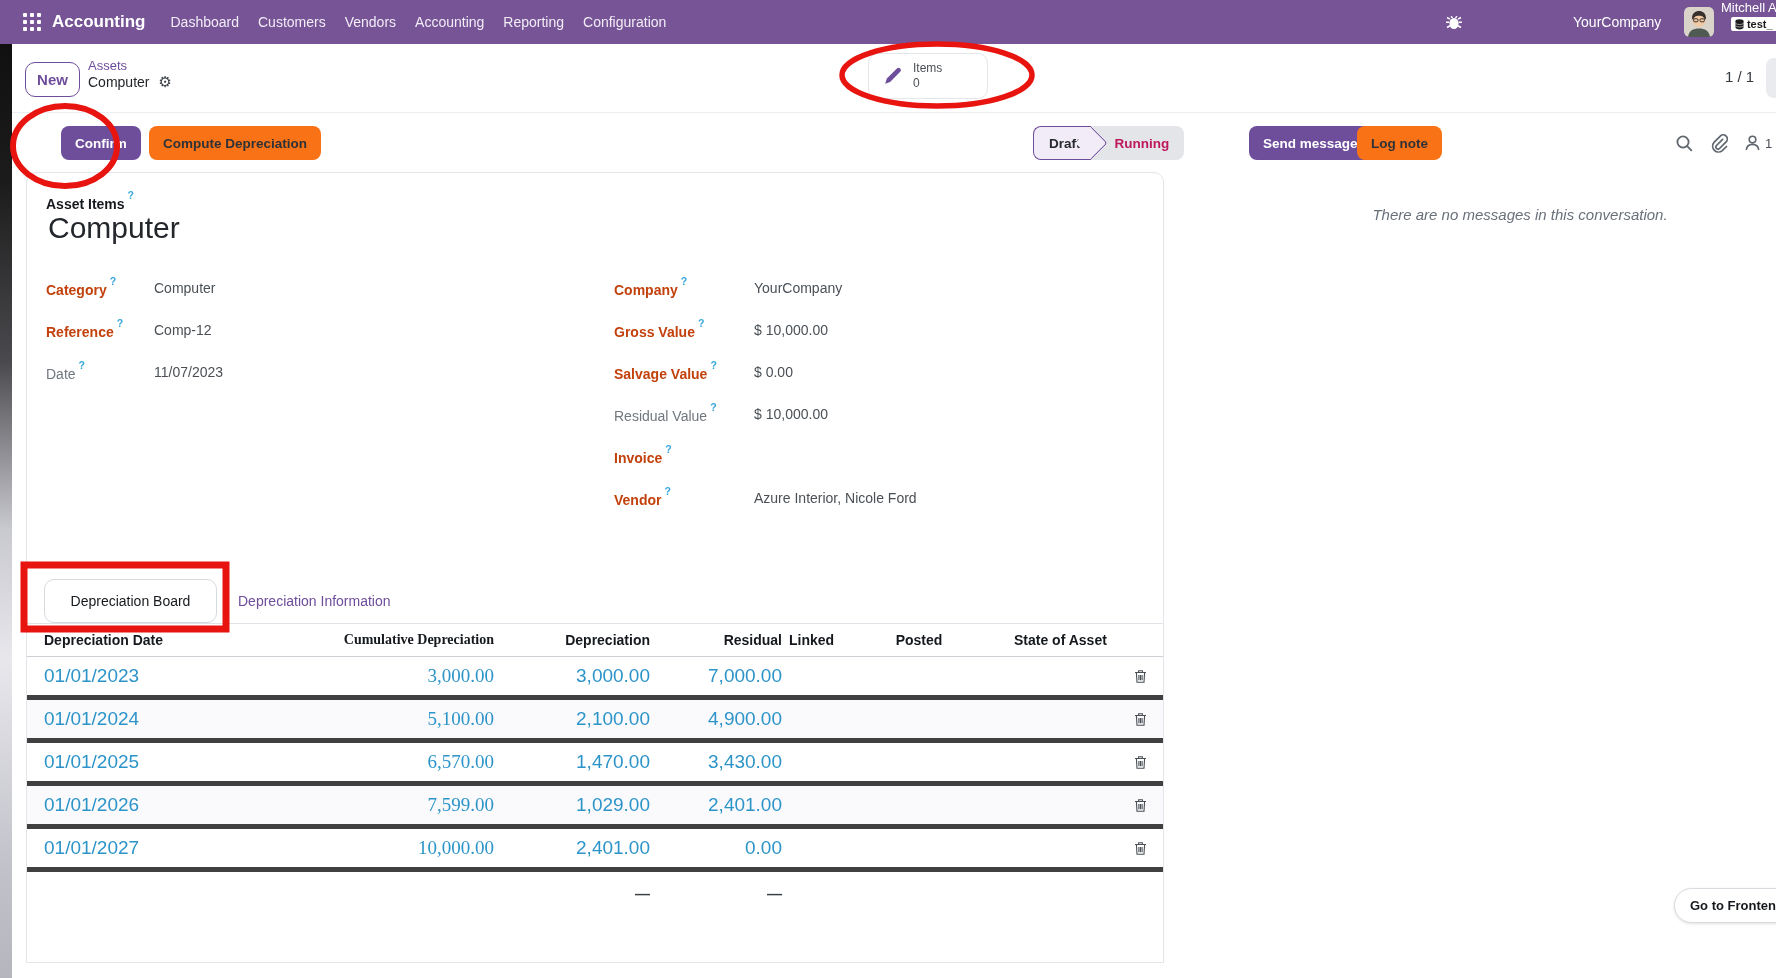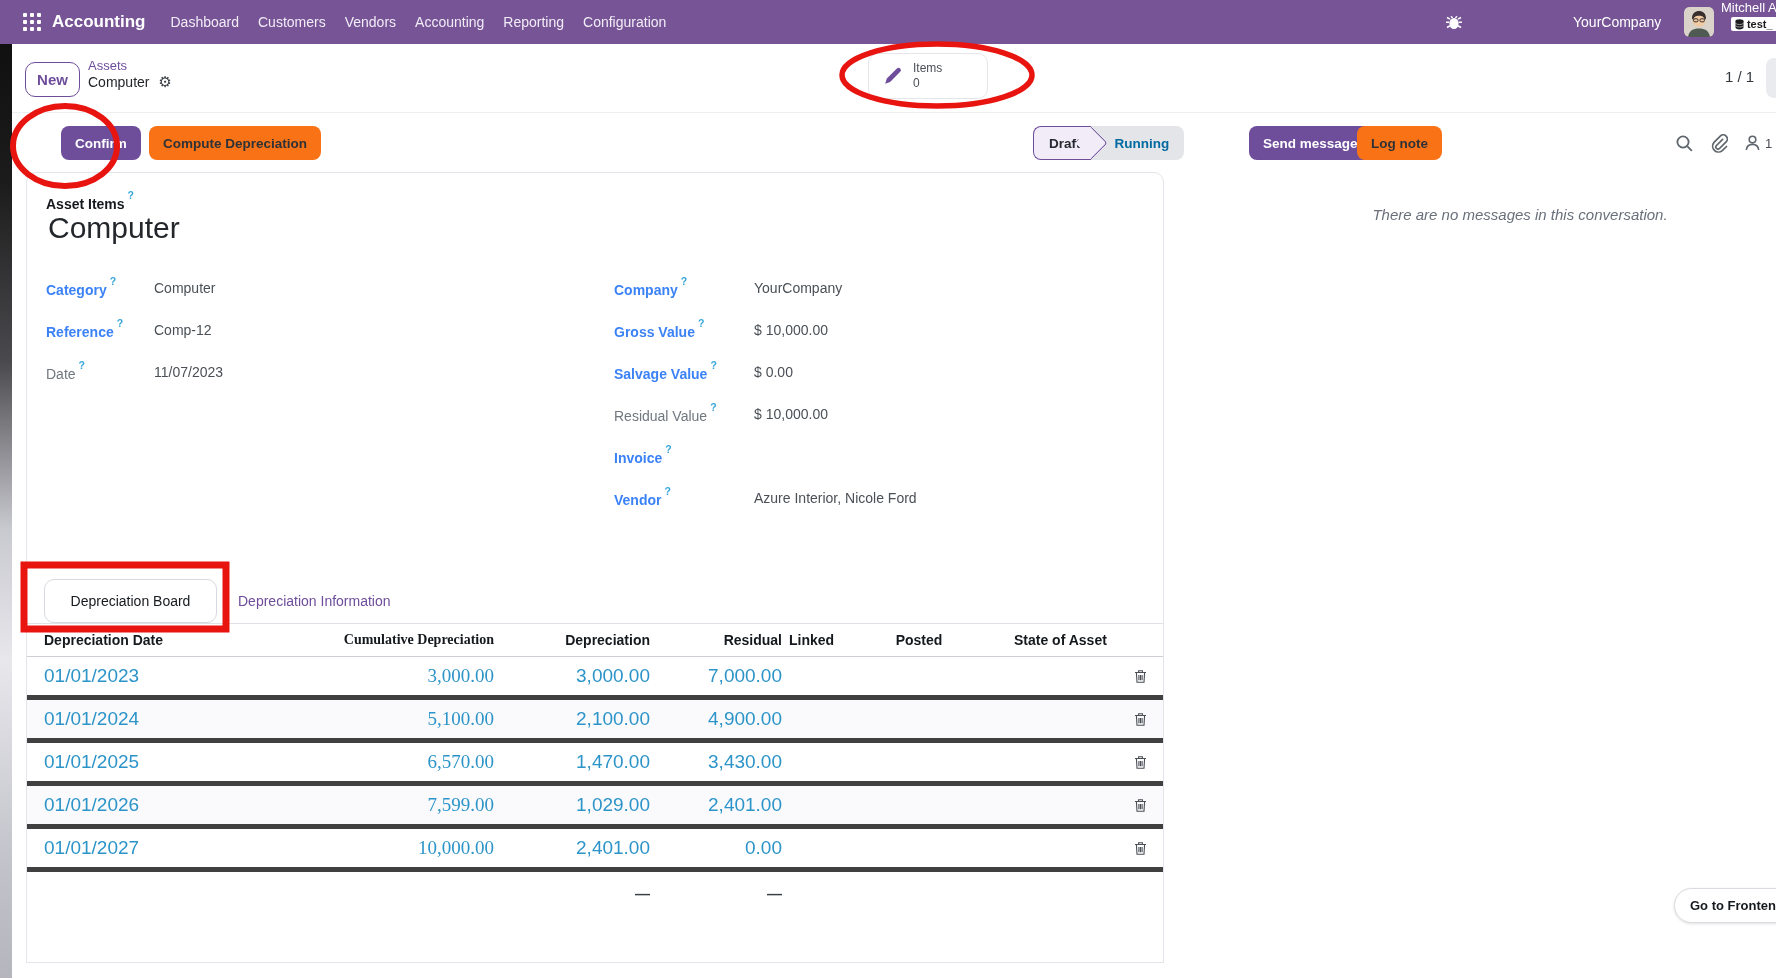--- a/index.html
+++ b/index.html
@@ -56,39 +56,39 @@
   .btn-primary { background:var(--accent,#6e4d9b); color:#fff; }
   .btn-secondary { background:#f97316; color:#2e3237; }
   .statusbar { position:absolute; left:985px; top:13px; height:34px; display:flex; }
   .state-draft { position:relative; background:#f2ecf9; border:1px solid var(--accent,#6e4d9b);
                  border-right:none; border-radius:8px 0 0 8px; color:#26292d; font-weight:700;
                  font-size:13.5px; display:flex; align-items:center; padding:0 10px 0 15px; z-index:2; }
   .draft-arrow { position:absolute; right:-12px; top:50%; width:23px; height:23px;
                  transform:translateY(-50%) rotate(45deg); background:#f2ecf9;
                  border-top:1px solid var(--accent,#6e4d9b); border-right:1px solid var(--accent,#6e4d9b);
                  border-radius:0 4px 0 0; }
-  .state-running { background:#e3e5e9; color:#0369a1; font-weight:600; font-size:13.5px;
+  .state-running { background:#e3e5e9; color:#be185d; font-weight:600; font-size:13.5px;
                    display:flex; align-items:center; padding:0 15px 0 24px; border-radius:0 8px 8px 0; }
   .chatter-icons { position:absolute; left:1627px; top:13px; height:34px; display:flex;
                    align-items:center; gap:16px; color:#5f666d; }
   .person-group, .follow-group { display:flex; align-items:center; gap:4px; }
   .follow-count { font-size:13px; color:#4a4f55; }
   .follow-label { color:#23a244; font-size:14px; font-weight:700; }
 
   
   .sheet { position:absolute; left:26px; top:172px; width:1138px; height:791px; background:#fff;
            border:1px solid #e3e5ea; border-radius:10px 10px 0 0; }
   .asset-label { position:absolute; left:19px; top:20px; font-size:14px; font-weight:700; color:#15191d; }
   sup.hint { color:var(--hint,#39a6da); font-size:10.5px; font-weight:700; margin-left:3px; position:relative; top:-4px; }
   .asset-name { position:absolute; left:21px; top:38px; font-size:30px; font-weight:500; color:#23272c; }
   .fields { position:absolute; top:106px; }
   .fields-left { left:19px; }
   .fields-right { left:587px; }
   .frow { position:relative; height:42px; width:520px; }
-  .flabel { font-size:14px; font-weight:700; color:#3b82f6; }
+  .flabel { font-size:14px; font-weight:700; color:#c2410c; }
   .flabel.muted { font-weight:400; color:#70777e; }
   .fvalue { position:absolute; top:1px; font-size:14px; color:#4a5056; white-space:nowrap; }
   .fields-left .fvalue { left:108px; }
   .fields-right .fvalue { left:140px; }
 
   
   .tab-active { position:absolute; left:17px; top:406px; width:173px; height:44px; background:#fff;
                 border:1px solid #d6d9de; border-radius:10px; display:flex; align-items:center;
                 justify-content:center; font-size:14px; color:#15191d; z-index:2; }
   .tab-inactive { position:absolute; left:211px; top:420px; font-size:14px; color:var(--accent,#6e4d9b);

